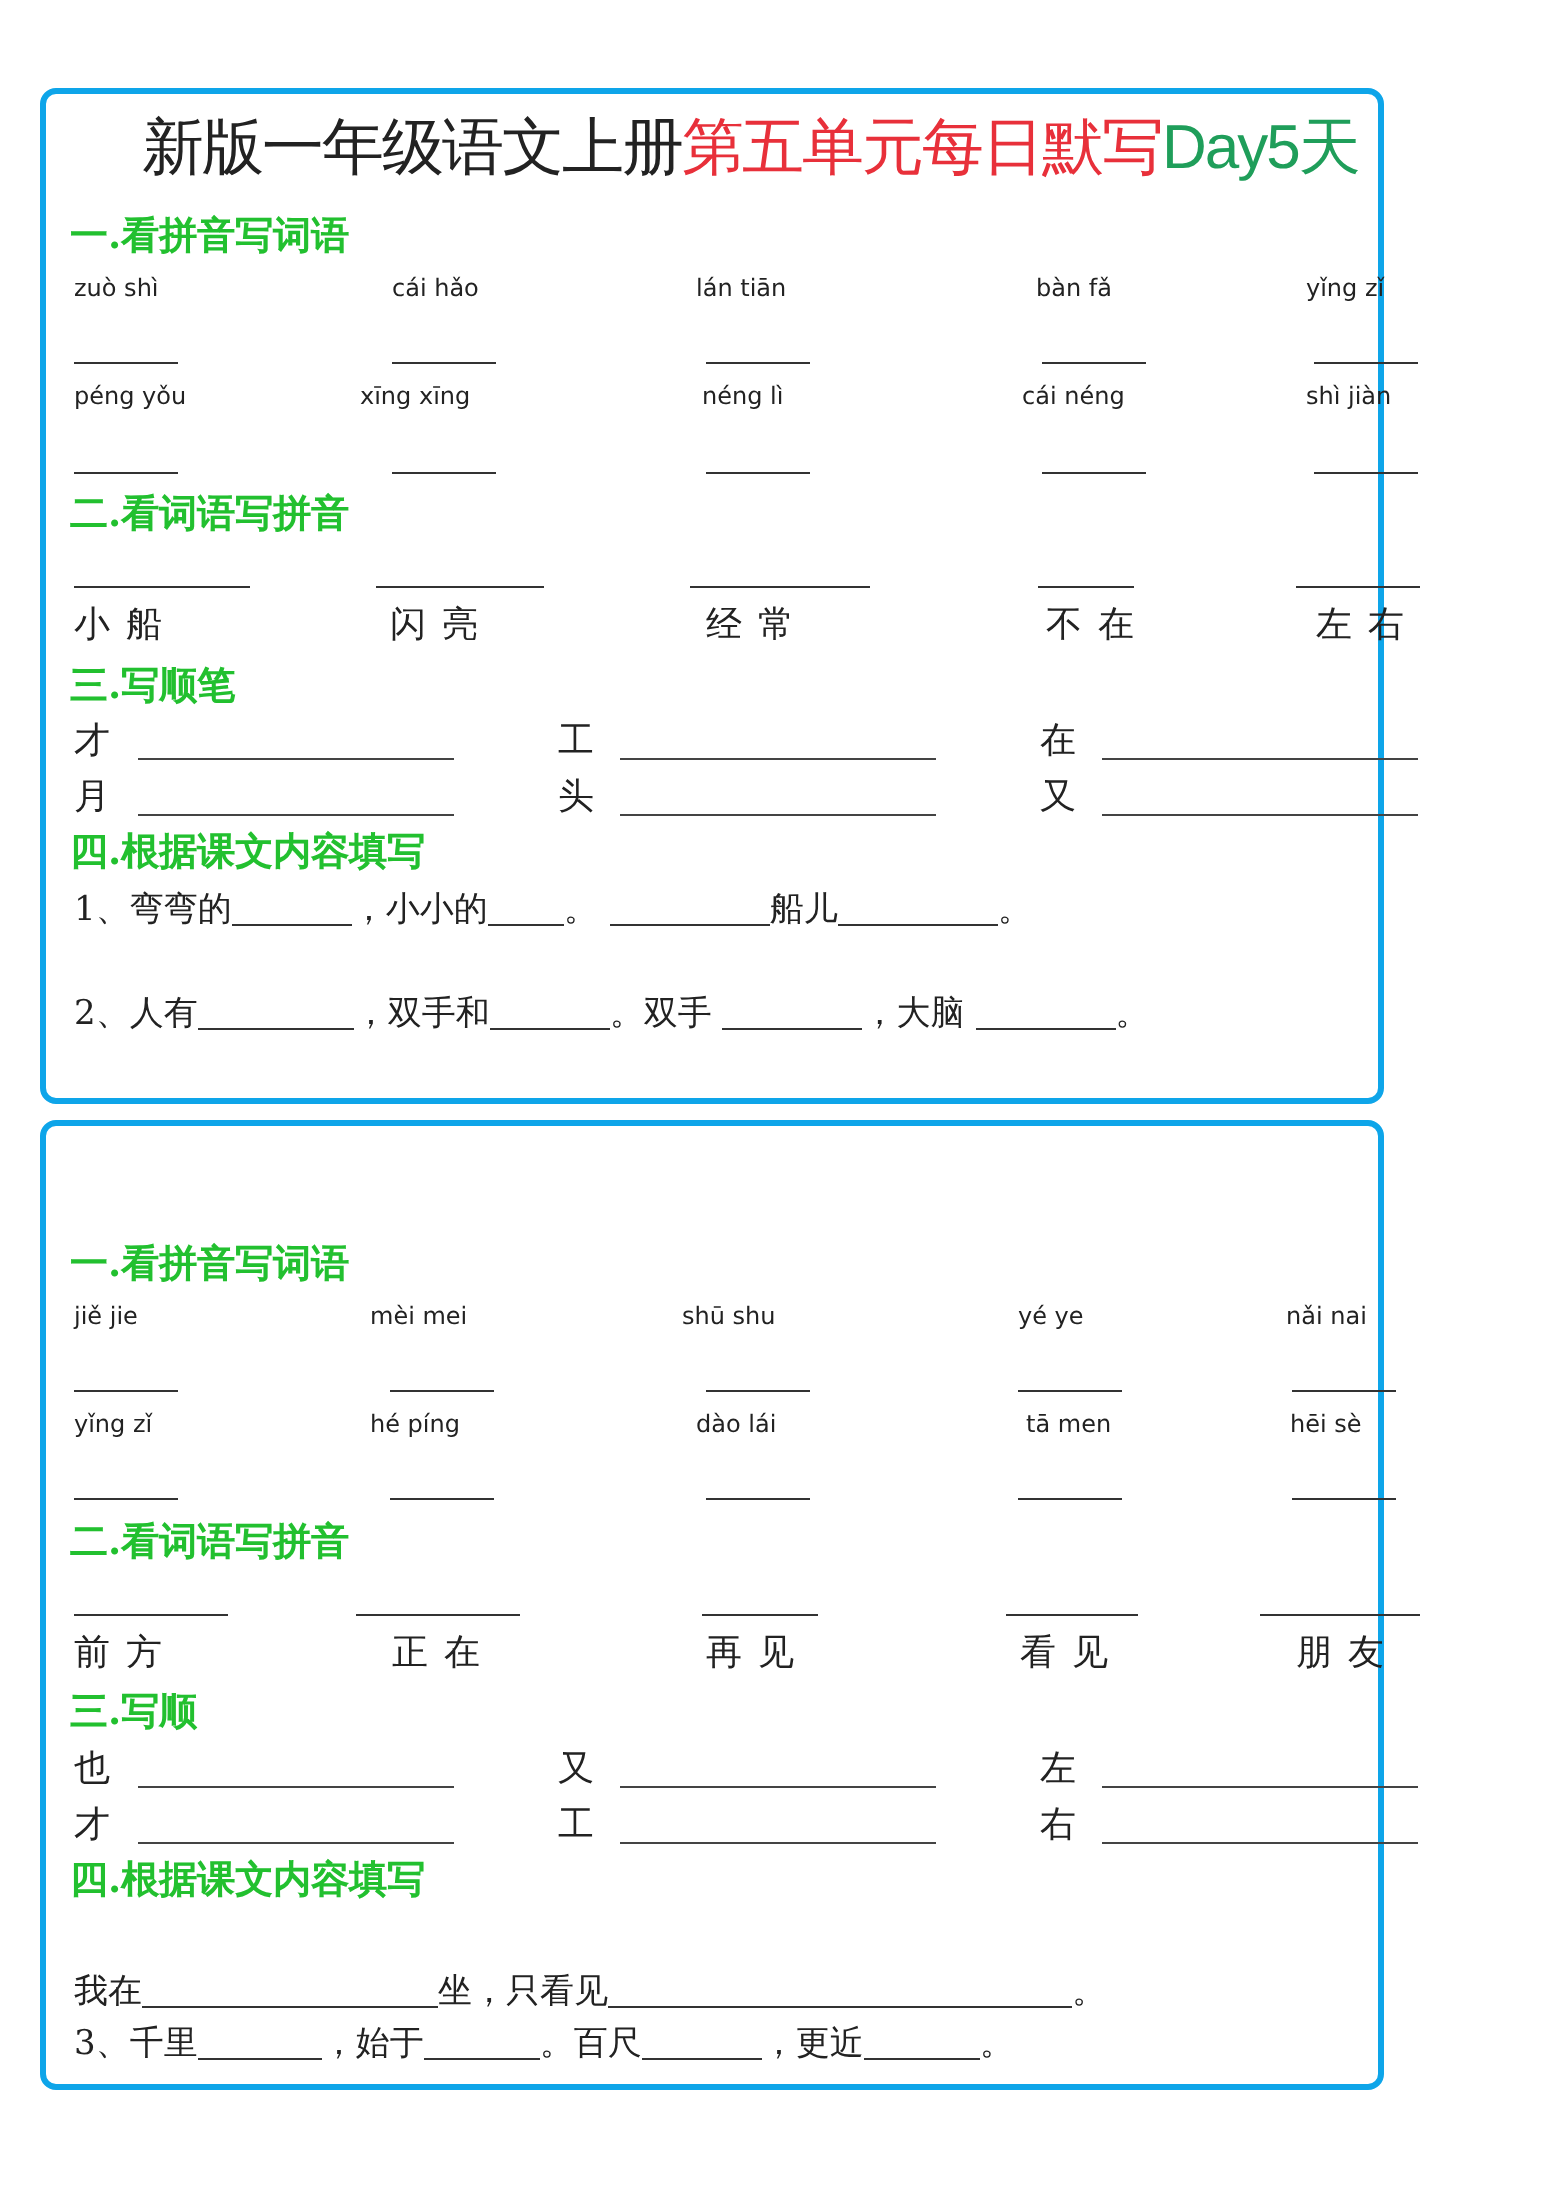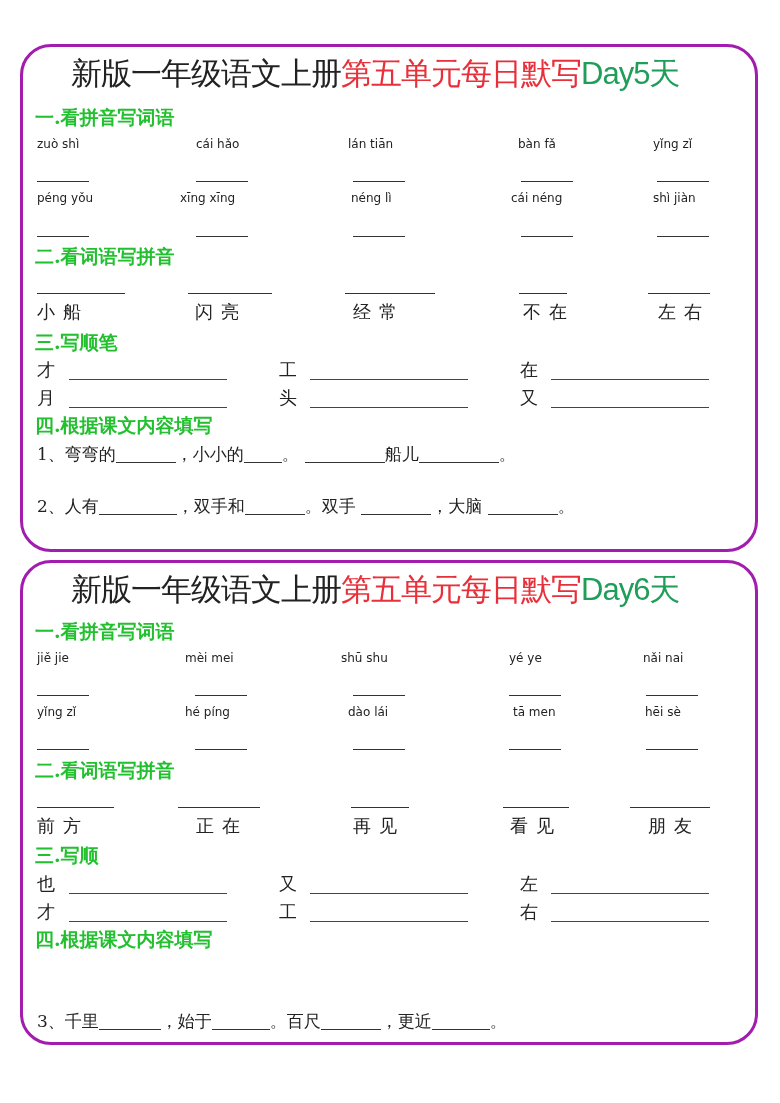--- a/index.html
+++ b/index.html
@@ -1,17 +1,17 @@
 <!DOCTYPE html>
 <html><head>
 <meta charset="utf-8">
 <style>
   html, body { margin: 0; padding: 0; background: #ffffff; }
   body { width: 780px; height: 1103px; position: relative; overflow: hidden; font-family: "DejaVu Sans", sans-serif; color: #1a1a1a; }
-  .card { position: absolute; left: 20px; width: 738px; border: 3px solid #a21caf; border-radius: 31px; box-sizing: border-box; background: #fff; }
+  .card { position: absolute; left: 20px; width: 672px; border: 3px solid #0ea5e9; border-radius: 8px; box-sizing: border-box; background: #fff; }
   .card1 { top: 44px; height: 508px; }
   .card2 { top: 560px; height: 485px; }
   .title { position: absolute; left: 48px; top: 6px; font-family: "DejaVu Serif", serif; font-size: 31px; letter-spacing: -1px; white-space: nowrap; }
   .title .t-black { color: #222; }
   .title .t-red { color: #e8303a; font-family: "DejaVu Sans", sans-serif; }
   .title .t-green { color: #1f9e5a; font-family: "Liberation Sans", sans-serif; }
   .sec { position: absolute; left: 12px; font-family: "DejaVu Serif", serif; font-weight: bold; font-size: 19px; color: #22c02f; white-space: nowrap; }
   .py { position: absolute; font-family: "DejaVu Sans", sans-serif; font-size: 12px; color: #222; white-space: nowrap; }
   .blank { position: absolute; height: 0; border-top: 1.5px solid #333; }
   .word { position: absolute; font-family: "DejaVu Serif", serif; font-size: 18px; color: #222; letter-spacing: 8px; white-space: nowrap; }
@@ -75,23 +75,20 @@
   <div class="line" style="left:287px;top:360px;width:158px"></div>
   <span class="ch" style="left:497px;top:339px">又</span>
   <div class="line" style="left:528px;top:360px;width:158px"></div>
 
   <div class="sec" style="top:366px">四.根据课文内容填写</div>
   <div class="fill" style="top:396px"><span>1、弯弯的</span><span class="u" style="width:60px"></span><span>，小小的</span><span class="u" style="width:38px"></span><span>。</span><span class="u" style="width:80px;margin-left:6px"></span><span>船儿</span><span class="u" style="width:80px"></span><span>。</span></div>
   <div class="fill" style="top:448px"><span>2、人有</span><span class="u" style="width:78px"></span><span>，双手和</span><span class="u" style="width:60px"></span><span>。双手 </span><span class="u" style="width:70px"></span><span>，大脑 </span><span class="u" style="width:70px"></span><span>。</span></div>
 </div>
 
 <div class="card card2">
-  <div class="title">
-    <span class="t-black">新版一年级语文上册</span><span class="t-red">第五单元每日默写</span><span class="t-green">Day6天</span>
-  </div>
 
   <div class="sec" style="top:56px">一.看拼音写词语</div>
   <span class="py" style="left:14px;top:88px">jiě  jie</span>
   <span class="py" style="left:162px;top:88px">mèi mei</span>
   <span class="py" style="left:318px;top:88px">shū  shu</span>
   <span class="py" style="left:486px;top:88px">yé ye</span>
   <span class="py" style="left:620px;top:88px">nǎi nai</span>
   <div class="blank" style="left:14px;top:132px;width:52px"></div>
   <div class="blank" style="left:172px;top:132px;width:52px"></div>
   <div class="blank" style="left:330px;top:132px;width:52px"></div>
@@ -128,14 +125,15 @@
   <span class="ch" style="left:497px;top:309px">左</span>
   <div class="line" style="left:528px;top:330px;width:158px"></div>
   <span class="ch" style="left:14px;top:337px">才</span>
   <div class="line" style="left:46px;top:358px;width:158px"></div>
   <span class="ch" style="left:256px;top:337px">工</span>
   <div class="line" style="left:287px;top:358px;width:158px"></div>
   <span class="ch" style="left:497px;top:337px">右</span>
   <div class="line" style="left:528px;top:358px;width:158px"></div>
 
   <div class="sec" style="top:364px">四.根据课文内容填写</div>
+  <div class="fill" style="top:421px"><span>我在</span><span class="u" style="width:148px"></span><span>坐，只看见</span><span class="u" style="width:232px"></span><span>。</span></div>
   <div class="fill" style="top:447px"><span>3、千里</span><span class="u" style="width:62px"></span><span>，始于</span><span class="u" style="width:58px"></span><span>。百尺</span><span class="u" style="width:60px"></span><span>，更近</span><span class="u" style="width:58px"></span><span>。</span></div>
 </div>
 
 </body></html>

